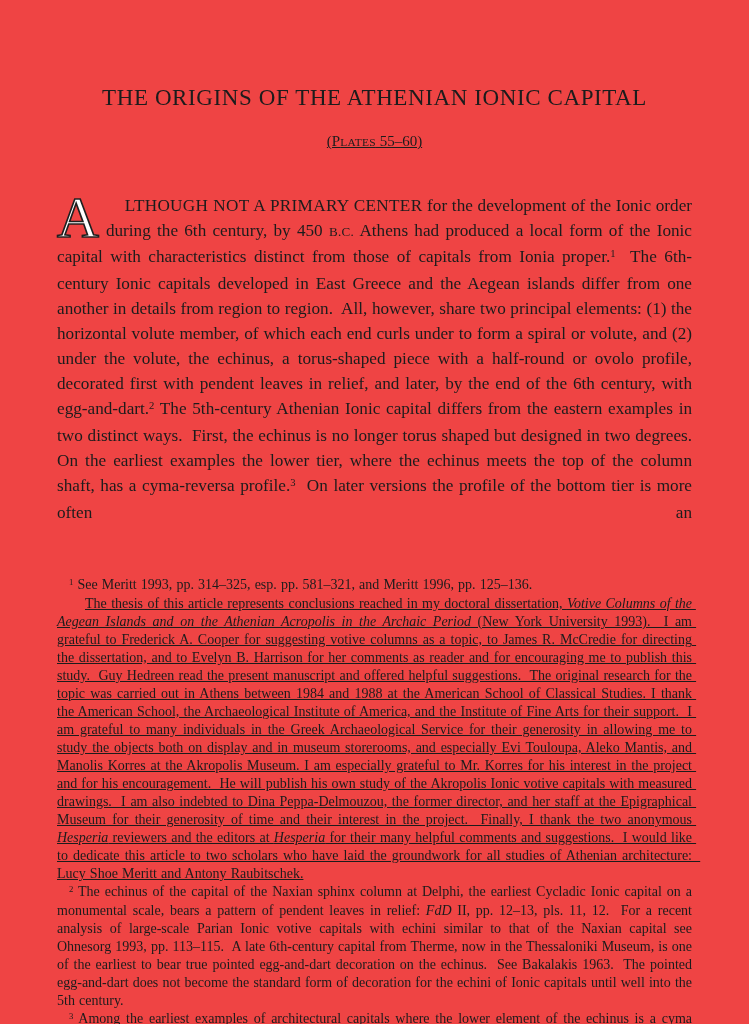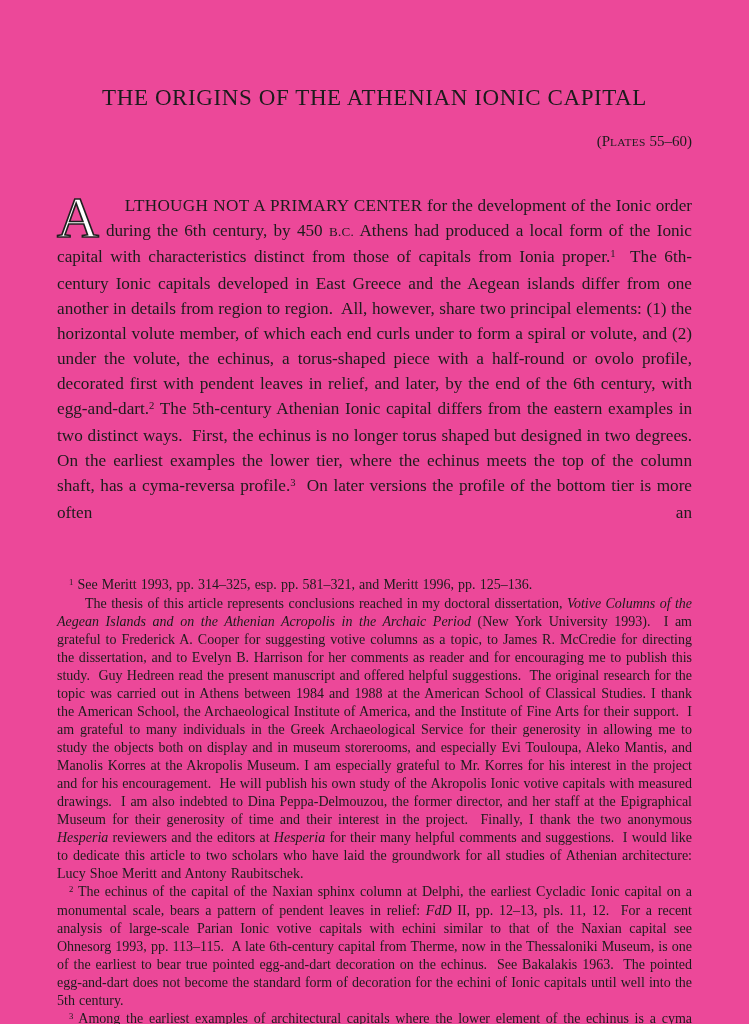--- a/index.html
+++ b/index.html
@@ -5,41 +5,42 @@
   html, body {
     margin: 0;
     padding: 0;
     background: #e8e8e8;
   }
   .page {
     position: relative;
     width: 749px;
     height: 1024px;
     margin: 0 auto;
-    background: #ec4899;
+    background: #ef4444;
     color: #1c1c1c;
     font-family: "Liberation Serif", "DejaVu Serif", serif;
     overflow: hidden;
     box-sizing: border-box;
     padding: 0 57px;
   }
   .article-title {
     margin: 84px 0 0 0;
     font-size: 23px;
     font-weight: 400;
     letter-spacing: 0.6px;
     text-align: center;
     line-height: 27px;
   }
   .plates-subtitle {
     margin-top: 21px;
     font-size: 15px;
-    text-align: right;
+    text-align: center;
     line-height: 18px;
     white-space: pre-wrap;
+    text-decoration: underline;
   }
   .body-para {
     margin-top: 17px;
     font-size: 17.2px;
     line-height: 25px;
     text-align: justify;
     white-space: pre-wrap;
   }
   .justify-last { text-align-last: justify; }
   .dropcap {
@@ -62,21 +63,21 @@
     font-size: 14px;
     line-height: 18px;
     text-align: justify;
     word-spacing: 0.6px;
   }
   .fn-p {
     margin: 0;
     text-indent: 12px;
     white-space: pre-wrap;
   }
-  .fn-p.cont { text-indent: 28px; }
+  .fn-p.cont { text-indent: 28px; text-decoration: underline; }
   .run-i { font-style: italic; }
   .run-sc { font-size: 0.76em; letter-spacing: 0.3px; }
   .run-sup {
     font-size: 0.62em;
     position: relative;
     top: -0.5em;
   }
   .run-lead { letter-spacing: 0.3px; margin-top: 24px; }
 </style>
 </head>

